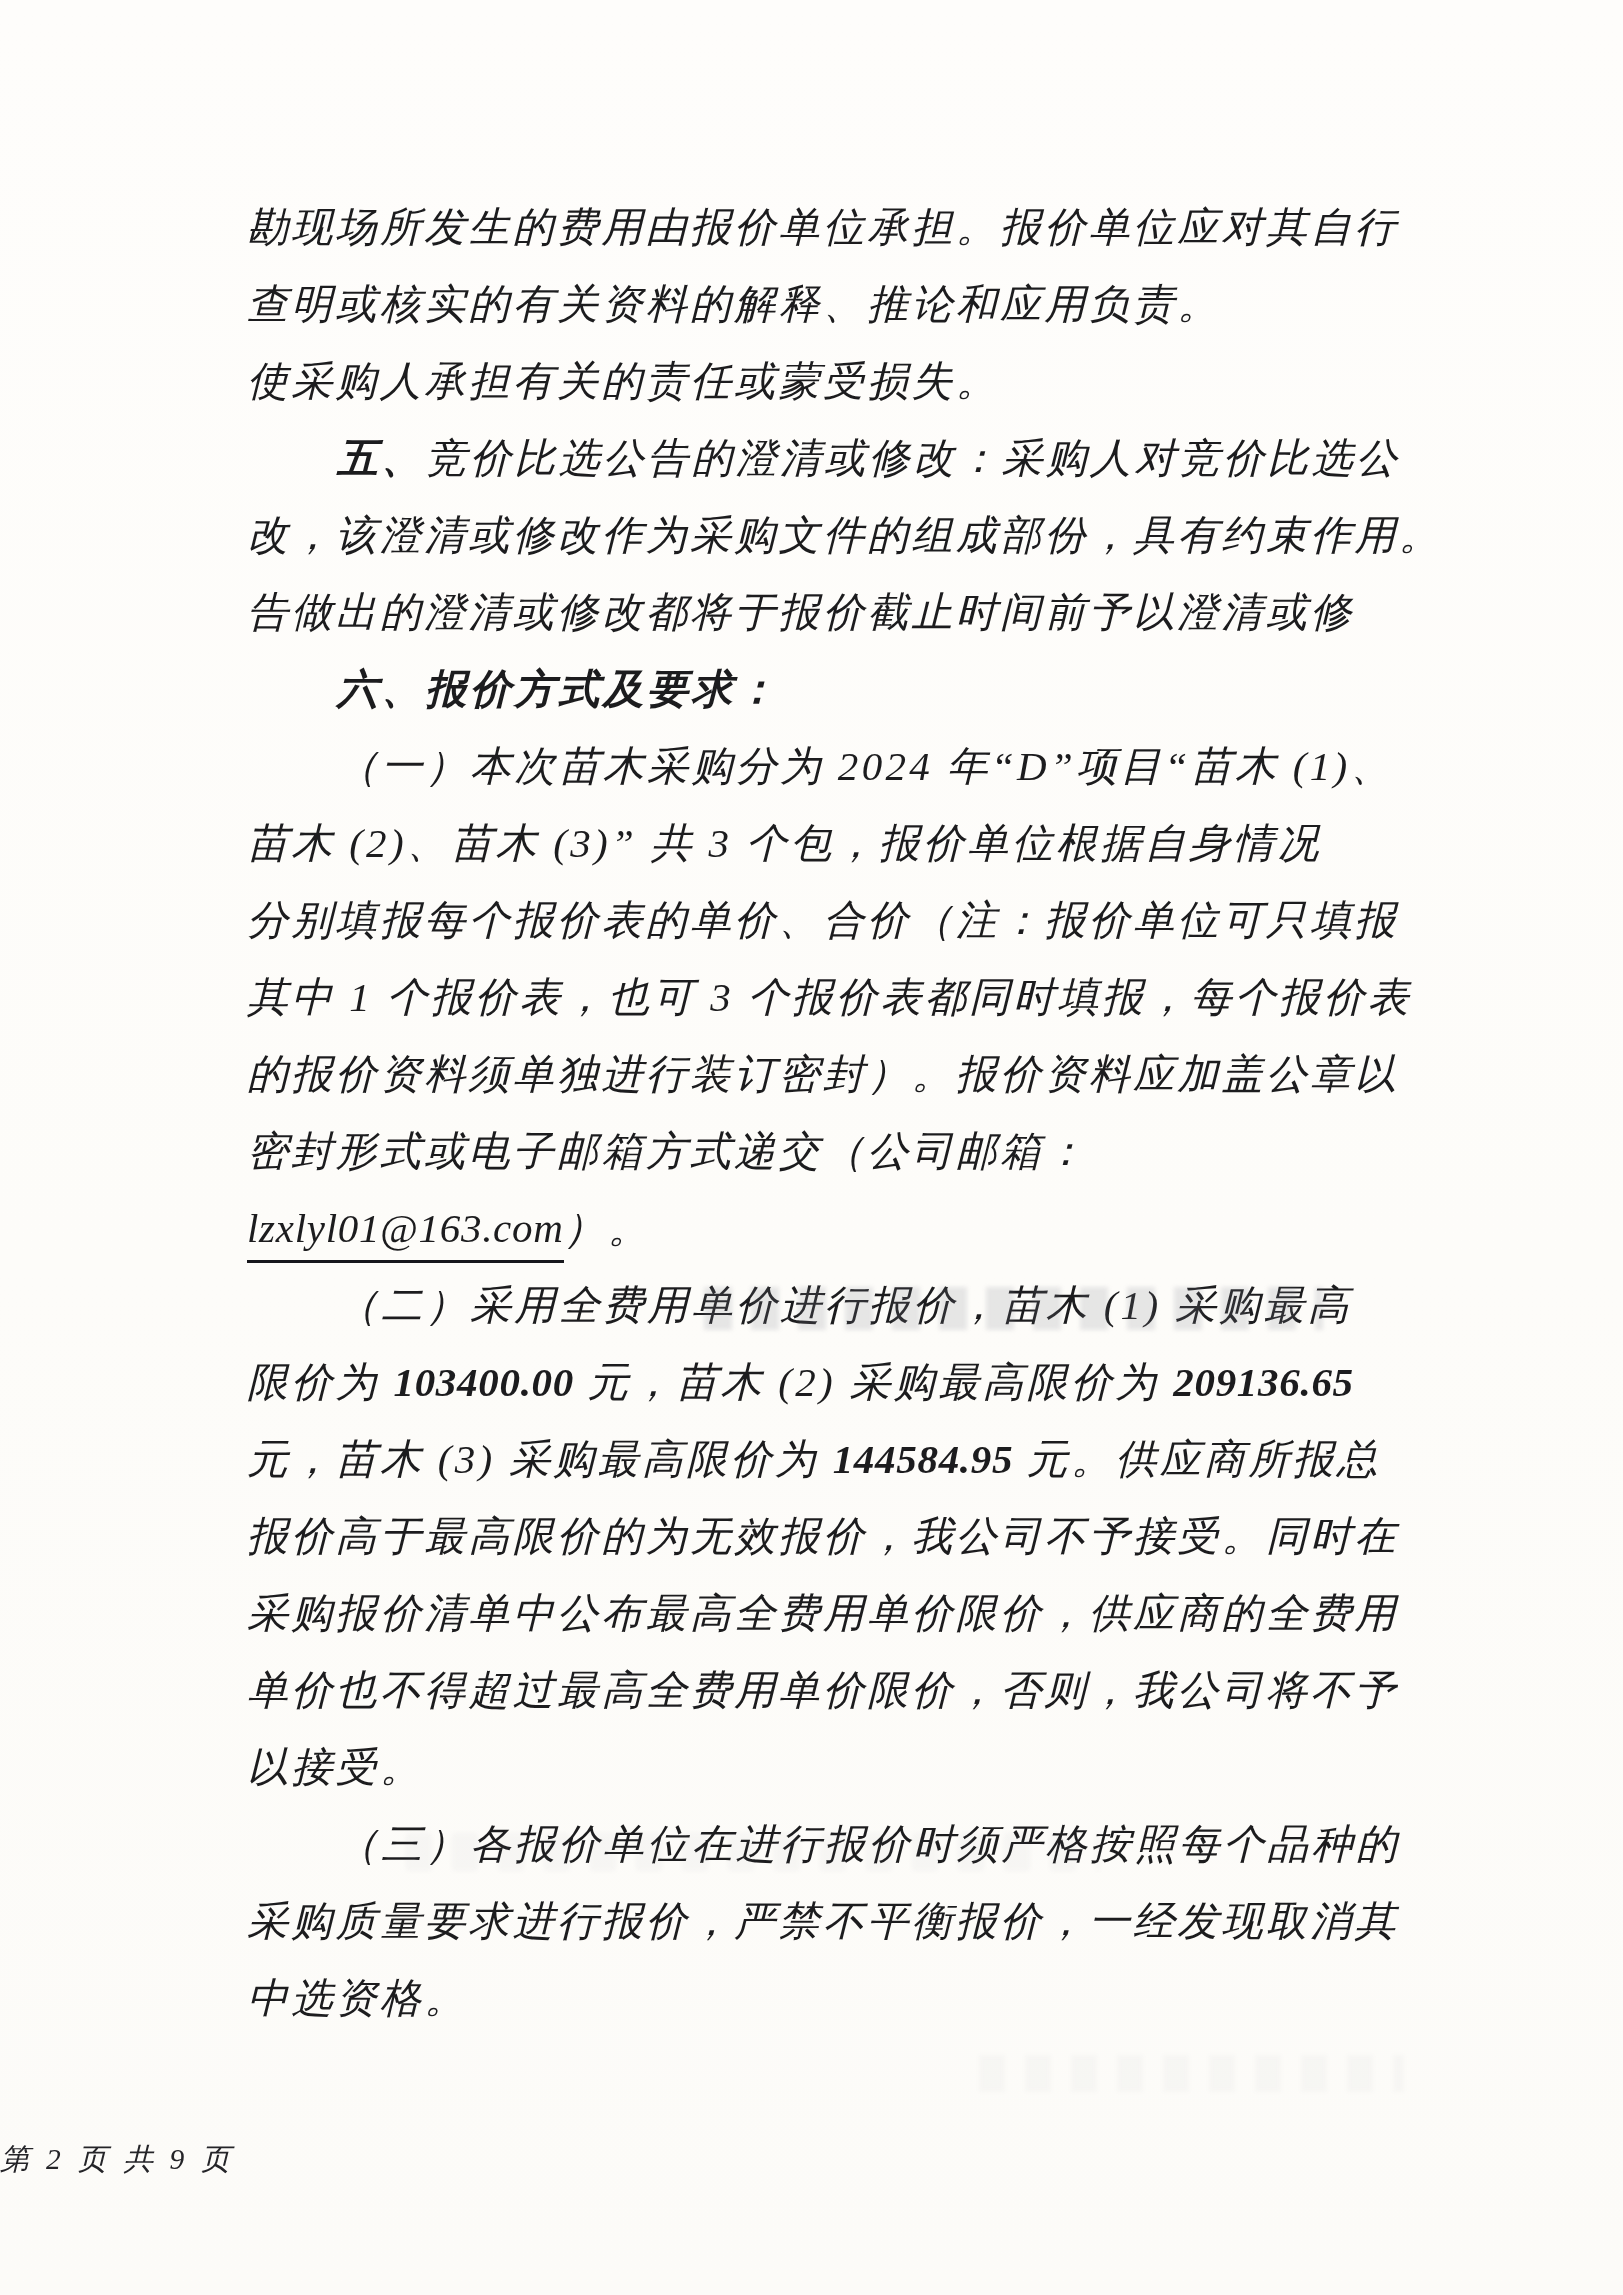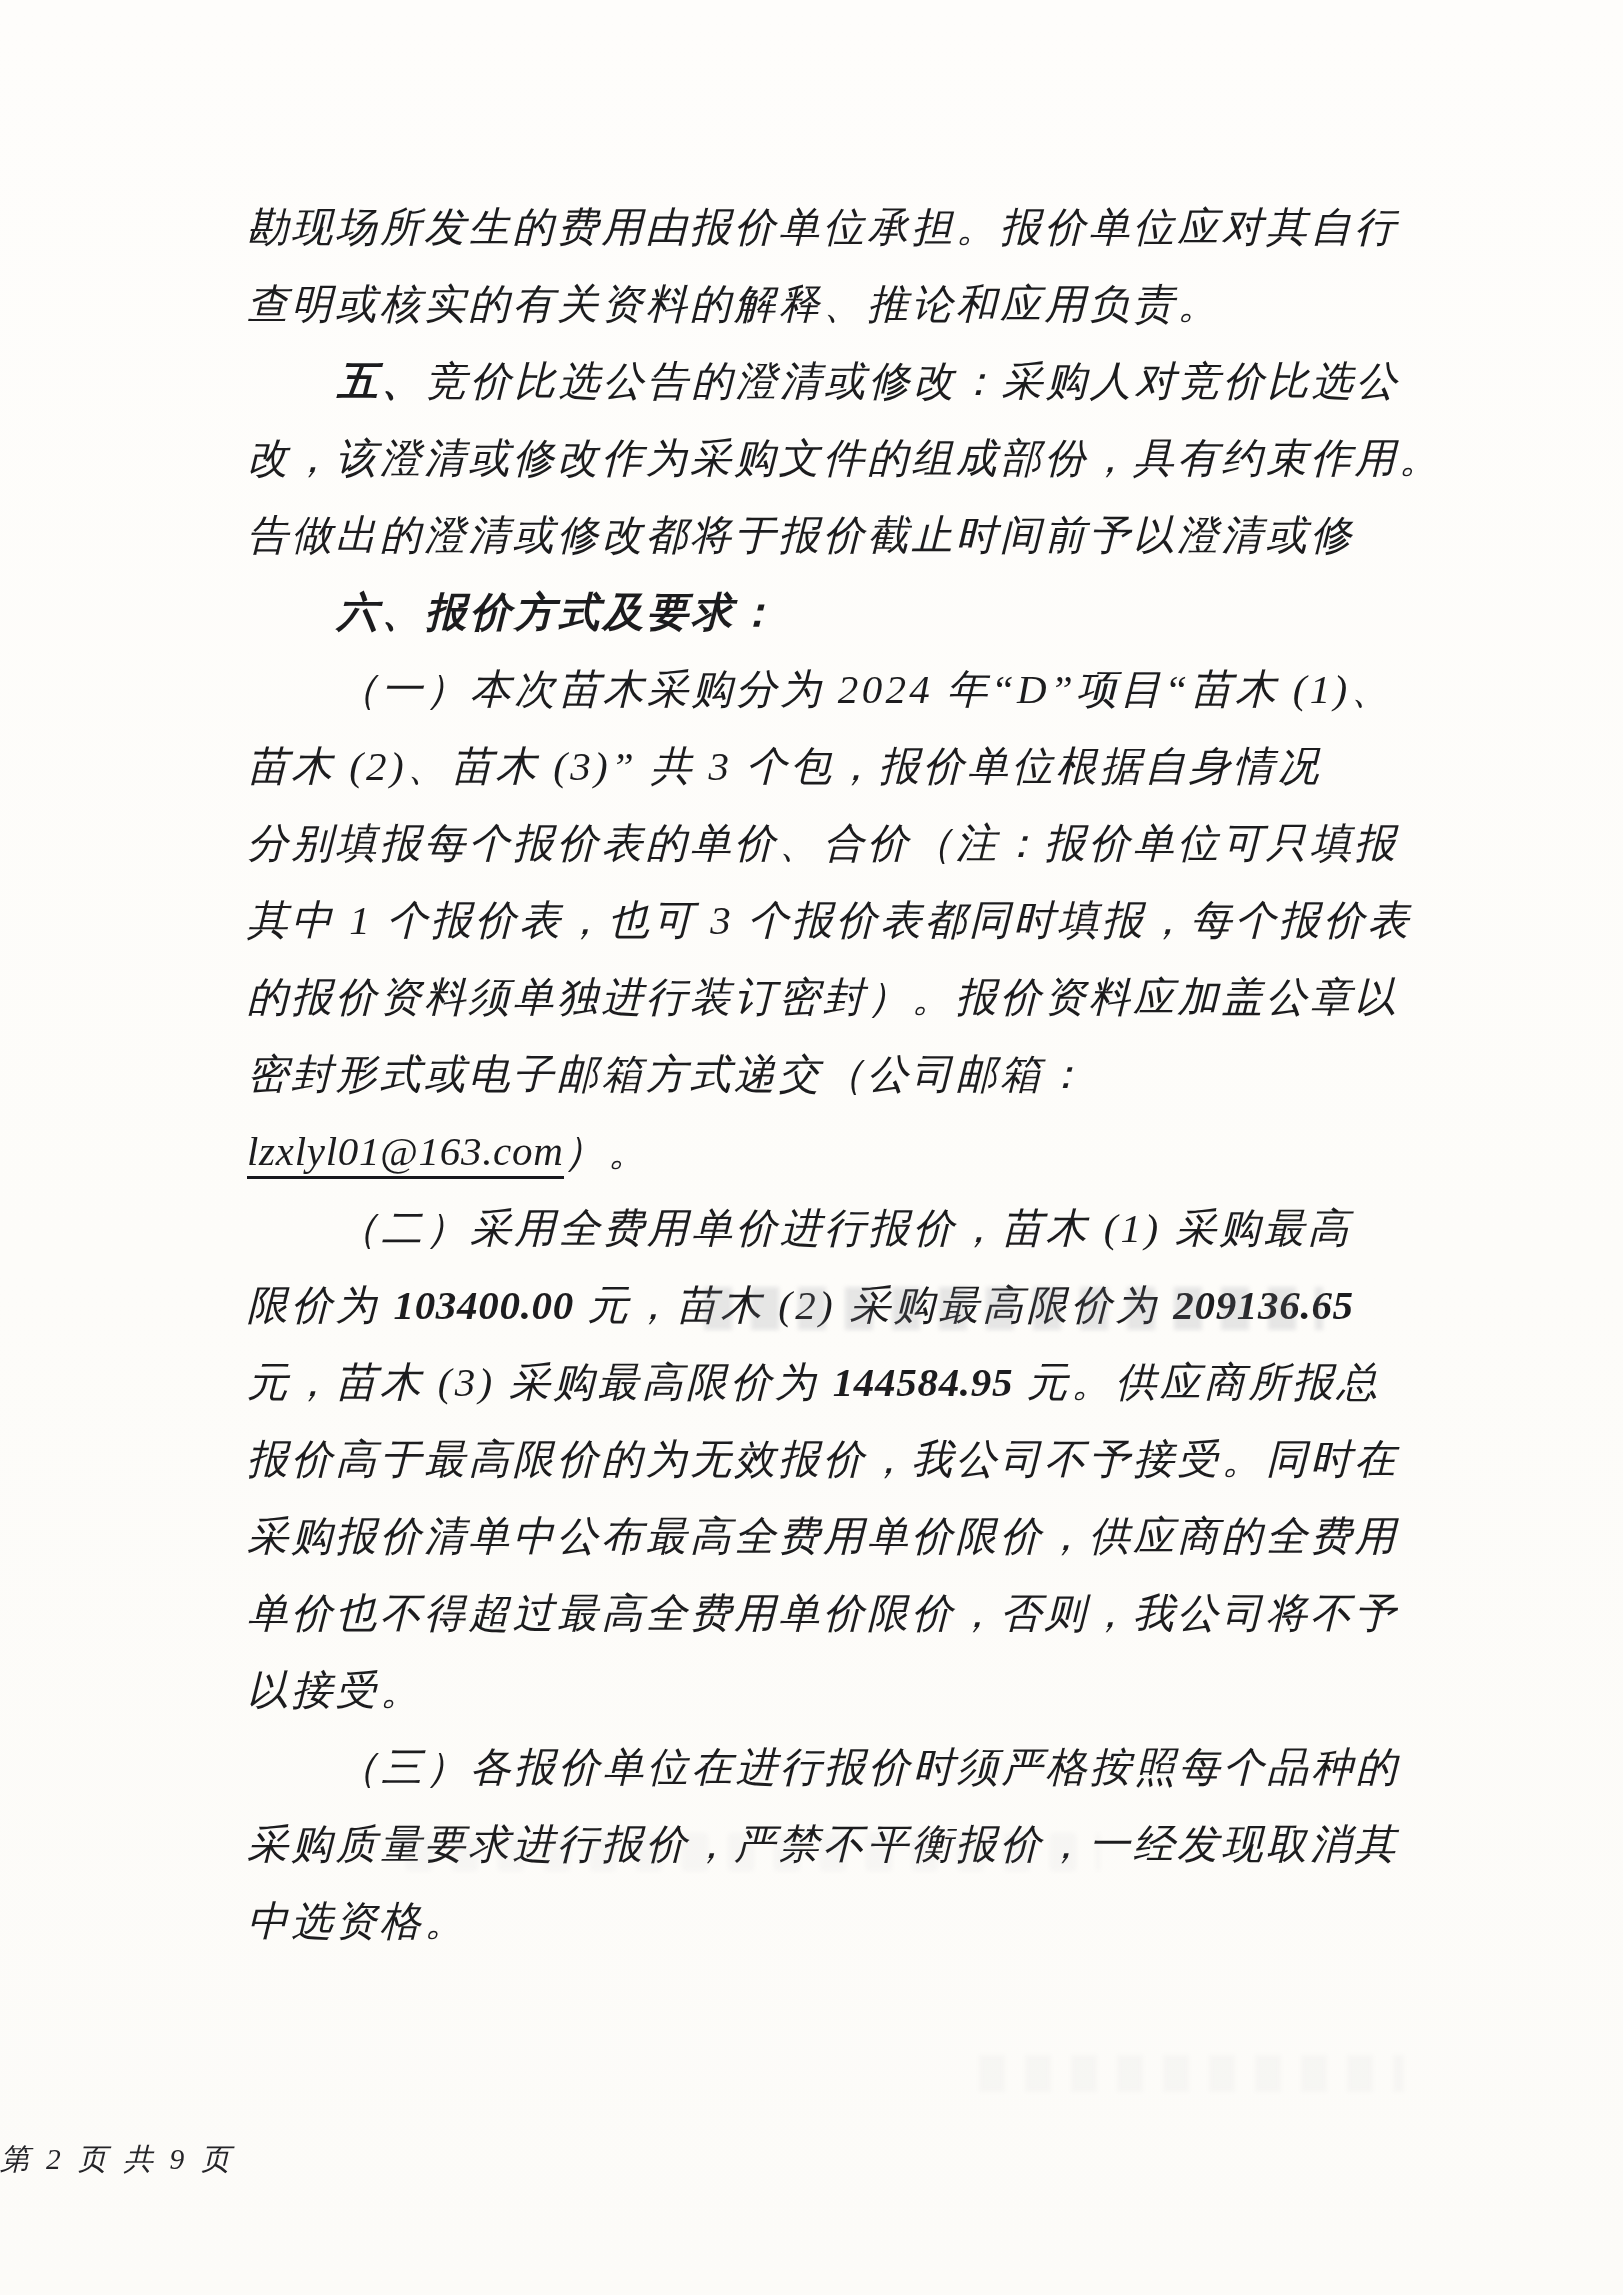--- a/index.html
+++ b/index.html
@@ -16,21 +16,21 @@
     position:absolute;left:247px;top:189px;width:1169px;
   }
   .line{
     height:77px;line-height:77px;
     font-size:41px;letter-spacing:3.3px;
     white-space:nowrap;
   }
   .indent{padding-left:90px;}
   .bold{font-weight:bold;}
   .latin{letter-spacing:0.7px;}
-  .underline{border-bottom:3.3px solid #17171c;padding-bottom:2px;}
+  .underline{border-bottom:3.3px solid #17171c;padding-bottom:9px;}
   .footer{
     position:absolute;left:0;top:2140px;width:1623px;
     font-size:29.5px;letter-spacing:4.6px;color:#242428;
   }
   
   .ghost{position:absolute;filter:blur(2px);pointer-events:none;}
   .ghost-1{left:704px;top:1287px;width:619px;height:43px;opacity:.5;
     background:repeating-linear-gradient(90deg,rgba(128,130,142,.36) 0 27.5px,rgba(128,130,142,0) 27.5px 47px);}
   .ghost-2{left:406px;top:1833px;width:694px;height:38px;opacity:.13;
     background:repeating-linear-gradient(90deg,rgba(128,130,142,.36) 0 26px,rgba(128,130,142,0) 26px 46px);}
@@ -38,20 +38,21 @@
     background:repeating-linear-gradient(90deg,rgba(128,130,142,.36) 0 26px,rgba(128,130,142,0) 26px 46px);}
 </style>
 </head>
 <body>
 
 <div class="scan-page">
 
   <div class="text-block">
       <div class="line"><span>勘现场所发生的费用由报价单位承担。报价单位应对其自行</span></div>
       <div class="line"><span>查明或核实的有关资料的解释、推论和应用负责。</span></div>
+      <div class="line"><span>使采购人承担有关的责任或蒙受损失。</span></div>
       <div class="line indent"><span class="bold">五、</span><span>竞价比选公告的澄清或修改：采购人对竞价比选公</span></div>
       <div class="line"><span>改，该澄清或修改作为采购文件的组成部份，具有约束作用。</span></div>
       <div class="line"><span>告做出的澄清或修改都将于报价截止时间前予以澄清或修</span></div>
       <div class="line indent"><span class="bold">六、报价方式及要求：</span></div>
       <div class="line indent"><span>（一）本次苗木采购分为 2024 年“D”项目“苗木 (1)、</span></div>
       <div class="line"><span>苗木 (2)、苗木 (3)” 共 3 个包，报价单位根据自身情况</span></div>
       <div class="line"><span>分别填报每个报价表的单价、合价（注：报价单位可只填报</span></div>
       <div class="line"><span>其中 1 个报价表，也可 3 个报价表都同时填报，每个报价表</span></div>
       <div class="line"><span>的报价资料须单独进行装订密封）。报价资料应加盖公章以</span></div>
       <div class="line"><span>密封形式或电子邮箱方式递交（公司邮箱：</span></div>

